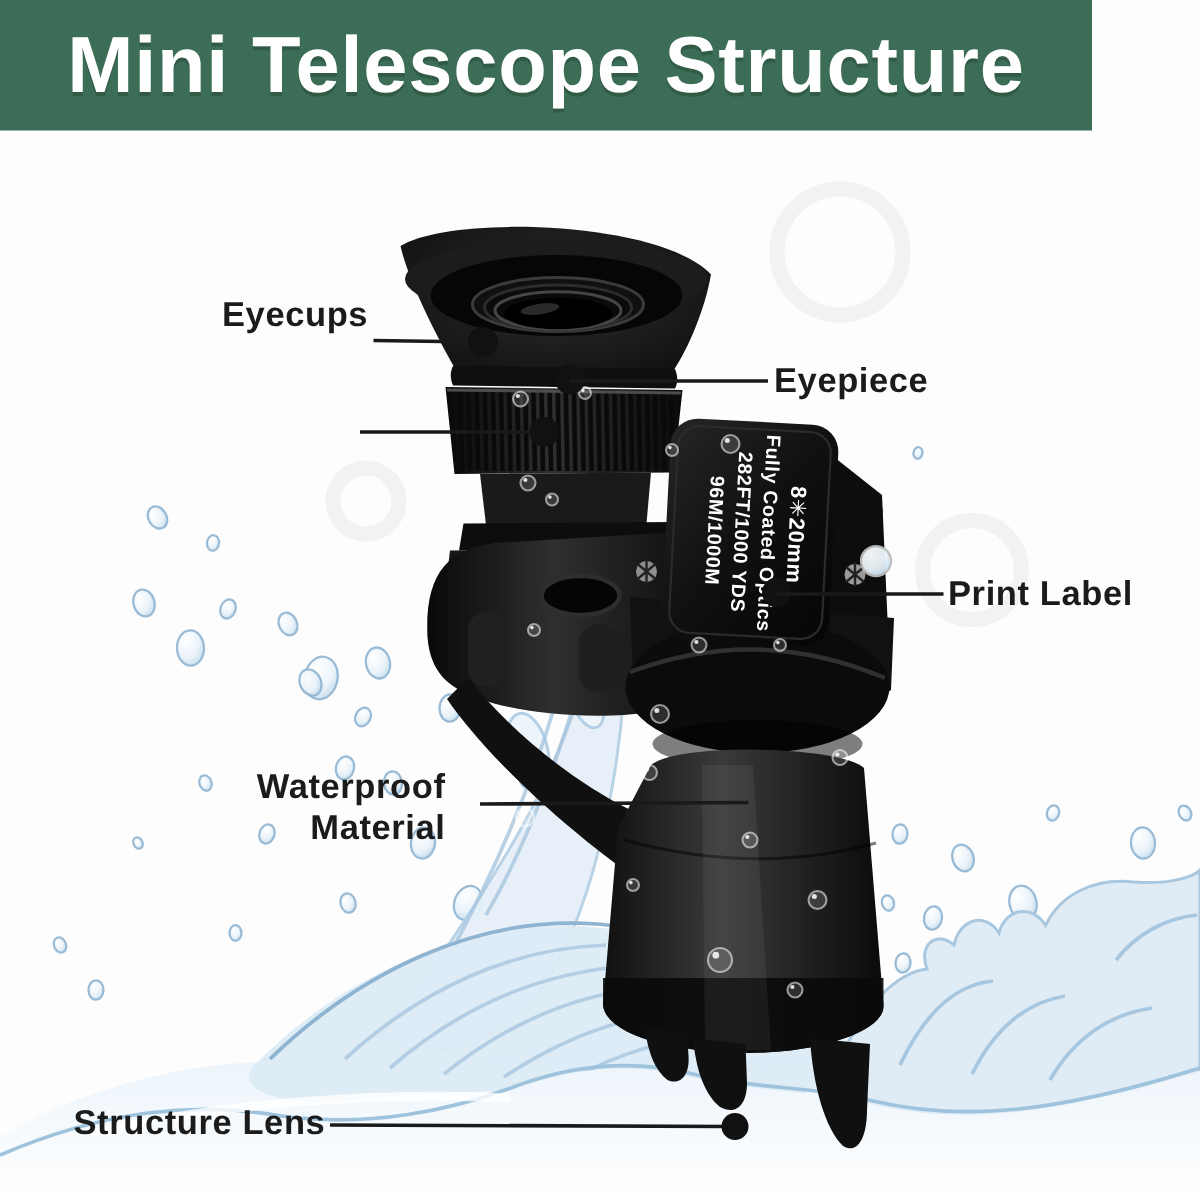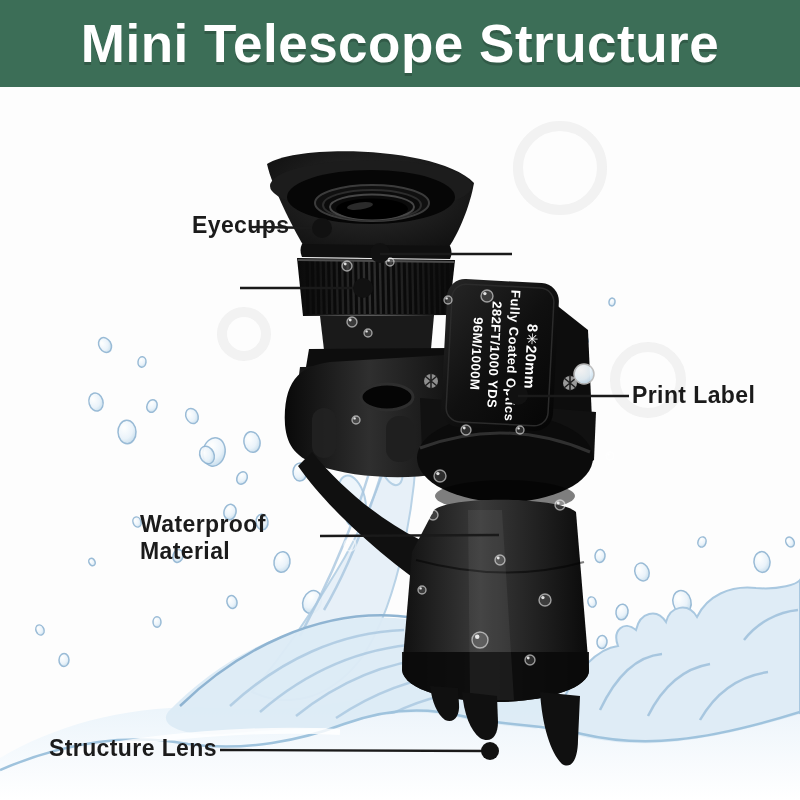--- a/index.html
+++ b/index.html
@@ -1,29 +1,29 @@
 <!DOCTYPE html>
 <html><head>
 <meta charset="utf-8">
 <style>
   html,body{margin:0;padding:0;background:#ffffff;}
   .stage{position:relative;width:800px;height:800px;overflow:hidden;background:#fdfdfd;
          font-family:"Liberation Sans","DejaVu Sans",sans-serif;}
-  .banner{position:absolute;left:0;top:0;width:800px;height:87px;
+  .banner{position:absolute;left:0;top:0;width:728px;height:87px;
           display:flex;align-items:center;justify-content:center;z-index:30;}
   .banner h1{margin:0;font-size:53px;font-weight:800;letter-spacing:0.5px;
              text-shadow:0 3px 0 rgba(0,0,0,0.18);}
   #art{position:absolute;left:0;top:0;z-index:10;}
   .callout{position:absolute;z-index:20;font-weight:700;font-size:23px;line-height:27px;
            letter-spacing:0.4px;color:#1b1b1b;white-space:pre-line;}
-  .co-eyecups{left:148px;top:212px;margin-left:44px;}
+  .co-eyecups{left:148px;top:196px;}
   .co-focusing{left:49px;top:273px;}
   .co-eyepiece{left:516px;top:240px;}
   .co-print{left:632px;top:382px;}
-  .co-waterproof{left:140px;top:511px;width:173px;}
+  .co-waterproof{left:124px;top:511px;width:173px;text-align:right;}
   .co-objective{left:49px;top:735px;}
   .leader{stroke:#1a1a1a;stroke-width:2.4;fill:none;}
   .anchor{fill:#111111;}
 </style>
 </head>
 <body>
 
 <div class="stage">
 
   <svg id="art" width="800" height="800" viewBox="0 0 800 800">
@@ -301,17 +301,18 @@
       <line class="leader" x1="220" y1="750" x2="486" y2="751"></line>
       <circle class="anchor" cx="490" cy="751" r="9"></circle>
     </g>
   </svg>
 
   <div class="banner" style="background: rgb(60, 110, 87); color: rgb(255, 255, 255);">
     <h1>Mini Telescope Structure</h1>
   </div>
 
   <div class="callout co-eyecups" style="color: rgb(27, 27, 27);">Eyecups</div>
+  <div class="callout co-eyepiece" style="color: rgb(27, 27, 27);">Eyepiece</div>
   <div class="callout co-print" style="color: rgb(27, 27, 27);">Print Label</div>
   <div class="callout co-waterproof" style="color: rgb(27, 27, 27);">Waterproof
 Material</div>
   <div class="callout co-objective" style="color: rgb(27, 27, 27);">Structure Lens</div>
 </div>
 
 </body></html>

